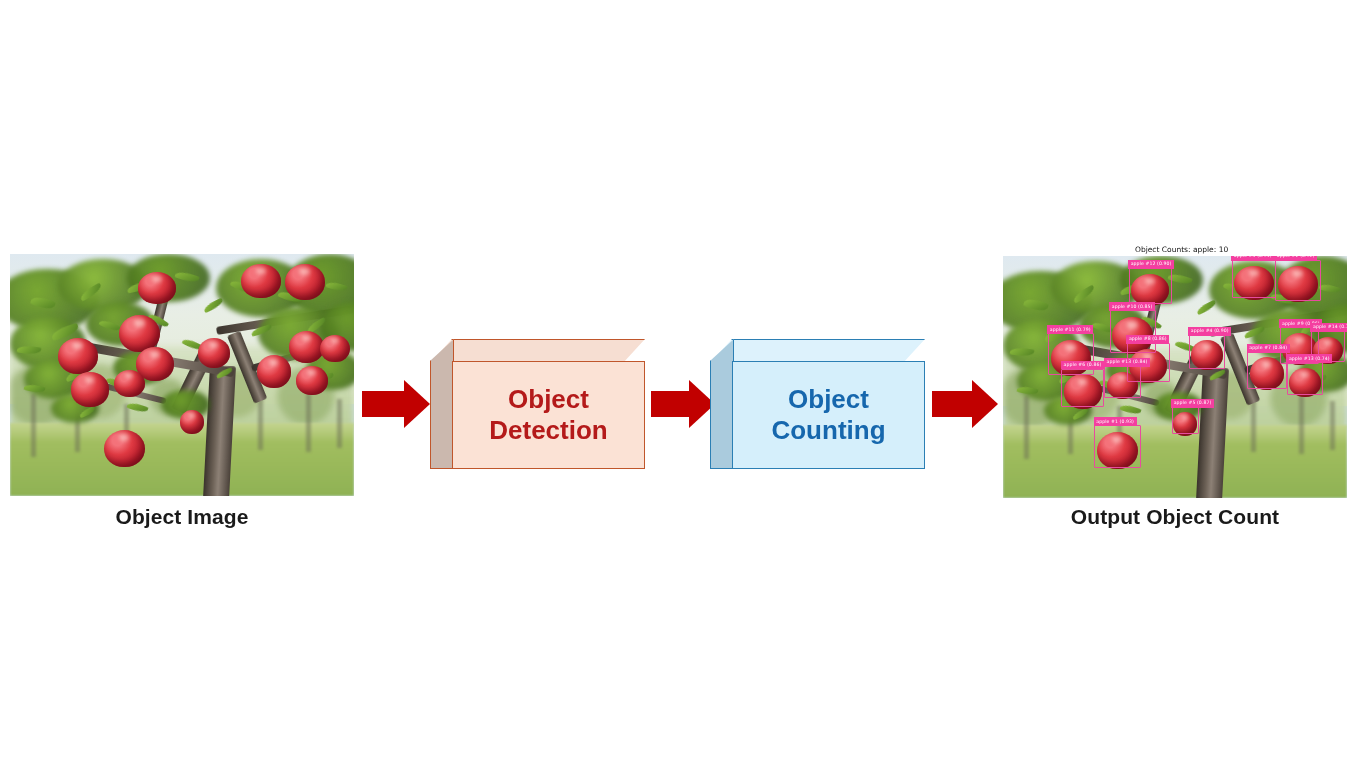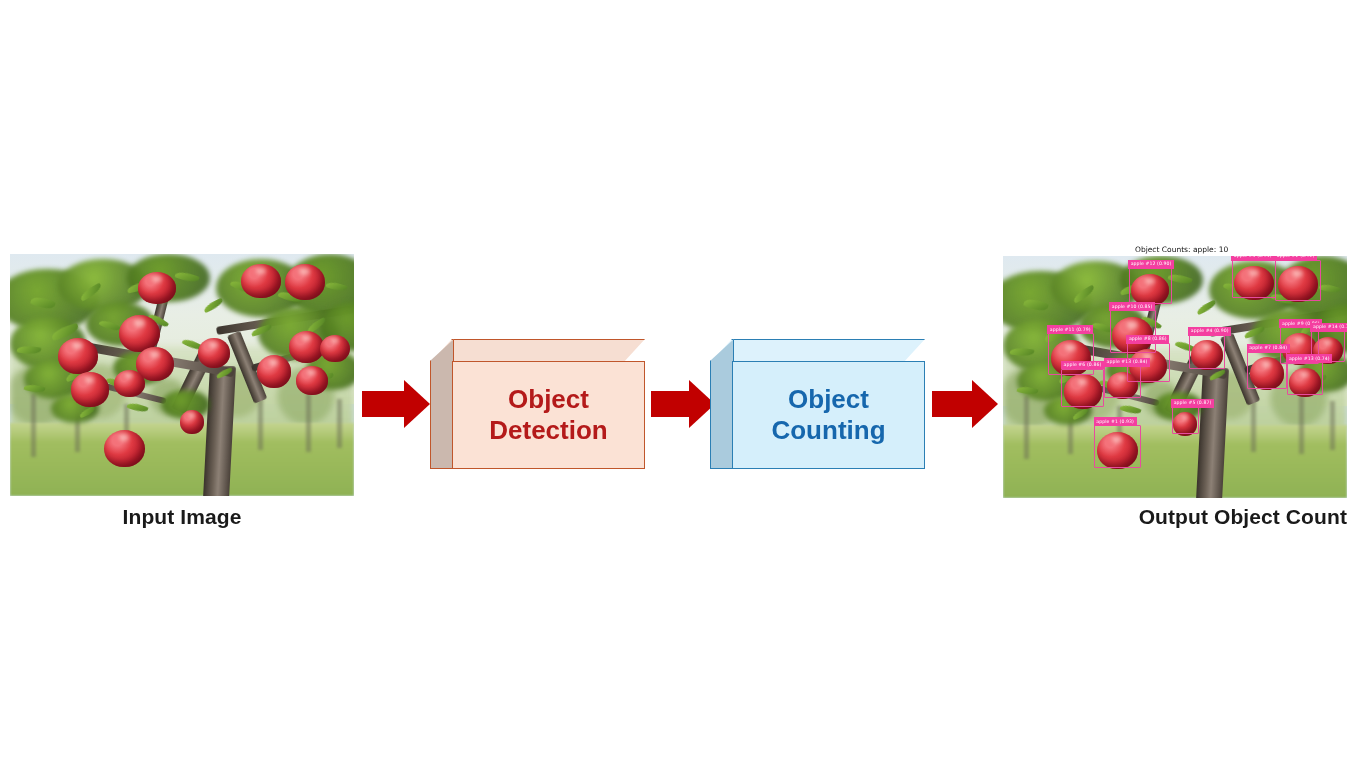--- a/index.html
+++ b/index.html
@@ -235,21 +235,21 @@
       <div class="apple" style="left: 81.19%; top: 31.9%; width: 10.12%; height: 13.2%;"></div>
       <div class="apple" style="left: 90.1%; top: 33.28%; width: 8.8%; height: 11.44%;"></div>
       <div class="apple" style="left: 71.69%; top: 41.93%; width: 10.12%; height: 13.64%;"></div>
       <div class="apple" style="left: 83.13%; top: 46.31%; width: 9.24%; height: 11.88%;"></div>
       <div class="apple" style="left: 17.75%; top: 48.96%; width: 11%; height: 14.08%;"></div>
       <div class="apple" style="left: 30.13%; top: 47.78%; width: 9.24%; height: 11.44%;"></div>
       <div class="apple" style="left: 49.48%; top: 64.66%; width: 7.04%; height: 9.68%;"></div>
       <div class="apple" style="left: 27.31%; top: 72.55%; width: 11.88%; height: 15.4%;"></div>
     </div>
 </div>
-<div class="caption" style="left:10px; top:505px; width:344px;">Input Image</div>
+<div class="caption" style="left:10px; top:505px; width:344px;">Object Image</div>
 
 <div class="arrow" style="left:362px; top:380px; width:68px; height:48px;">
   <div class="shaft" style="width:44px; background:#c10000;"></div>
   <div class="head" style="left:42px; border-left:26px solid #c10000;"></div>
 </div>
 
 <div class="box3d" style="left:430px; top:339px; width:215px; height:130px;">
   <div class="top" style="left:0; top:0; width:215px; height:24px;
               background:#f6ded2;
               border:1.6px solid #c0562b;
@@ -412,13 +412,13 @@
         <div class="det-label" style="background: rgb(244, 63, 160); color: rgb(255, 255, 255); left: -1.5px; top: -9px;">apple #13 (0.84)</div>
       </div>
       <div class="det-box" style="left: 49%; top: 62.5%; width: 8%; height: 11%; border-color: rgb(232, 75, 158);">
         <div class="det-label" style="background: rgb(244, 63, 160); color: rgb(255, 255, 255); left: -1.5px; top: -9px;">apple #5 (0.87)</div>
       </div>
       <div class="det-box" style="left: 26.5%; top: 70%; width: 13.5%; height: 17.5%; border-color: rgb(232, 75, 158);">
         <div class="det-label" style="background: rgb(244, 63, 160); color: rgb(255, 255, 255); left: -1.5px; top: -9px;">apple #1 (0.93)</div>
       </div>
     </div>
 </div>
-<div class="caption" style="left:1003px; top:505px; width:344px;text-align:right;">Output Object Count</div>
+<div class="caption" style="left:1003px; top:505px; width:344px;">Output Object Count</div>
 
 </body></html>

